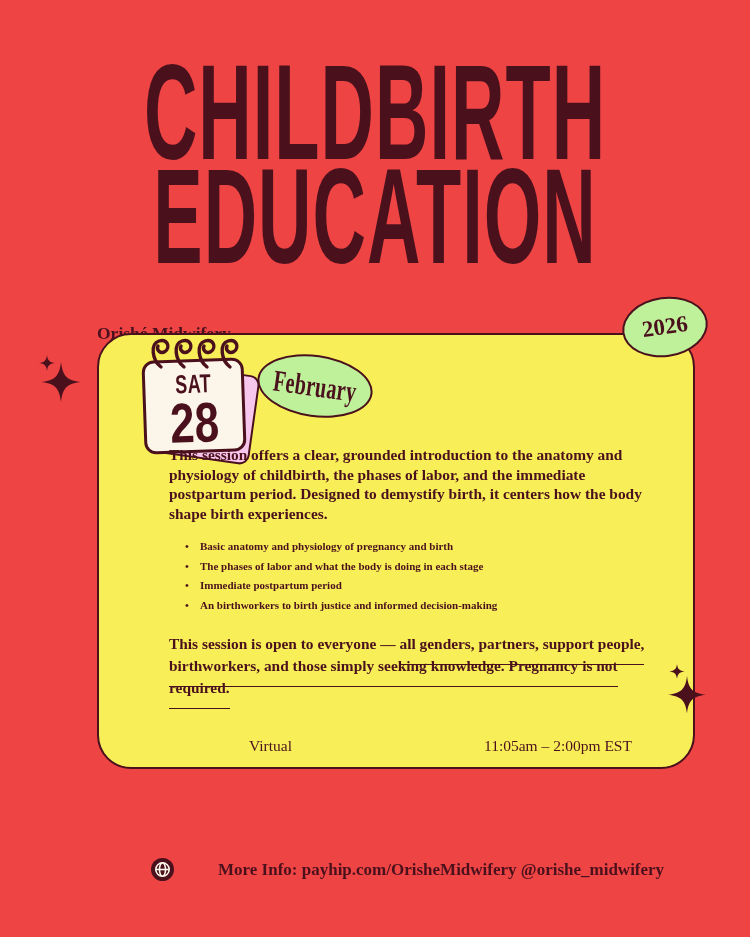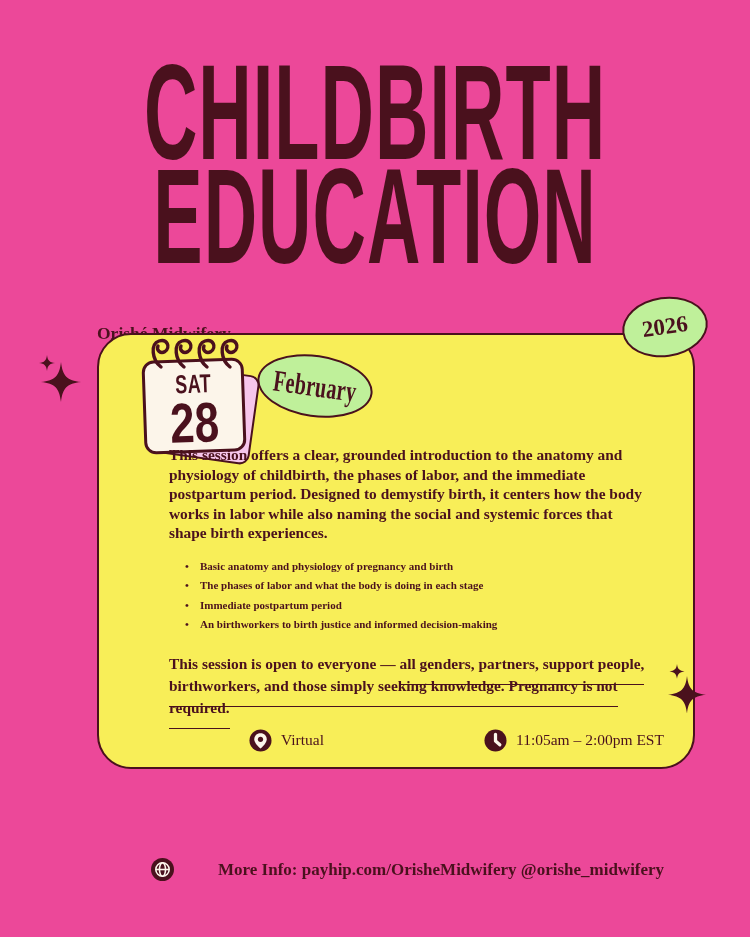--- a/index.html
+++ b/index.html
@@ -1,18 +1,18 @@
 <!DOCTYPE html>
 <html><head>
 <meta charset="utf-8">
 <style>
   html,body{margin:0;padding:0;background:#ddd2f1;}
   .canvas{
     position:relative; width:750px; height:937px; margin:0 auto;
-    background:#ec4899; overflow:hidden;
+    background:#ef4444; overflow:hidden;
     color:#4a111d;
     font-family:"Liberation Serif", serif;
   }
   
   .hero{position:absolute; top:46px; left:0; right:0;}
   .hero-line{height:104px; overflow:visible;}
   .hero-line span{
     display:block; text-align:center; white-space:nowrap;
     font-family:"Liberation Sans", sans-serif; font-weight:bold;
     font-size:74px; line-height:74px; letter-spacing:1px;
@@ -88,21 +88,21 @@
   .cover-list li::before{
     content:"•"; position:absolute; left:16px; top:0;
   }
   .open-para .u{
     border-bottom:1.6px solid #4a111d; padding-bottom:12px;
   }
   .open-para .body-line{line-height:22px;}
   
   .info-item{
     position:absolute; display:flex; align-items:center; gap:9px;
-    top:393px; height:24px;
+    top:393px; height:24px;flex-direction:column;
   }
   .info-item .label{font-size:15.5px; font-weight:normal;}
   .info-location{left:150px;}
   .info-time{left:385px;}
   
   .sparkle{position:absolute; z-index:5;}
   .sparkle-left{left:34px; top:350px;}
   .sparkle-right{left:659px; top:656px;}
   
   .footer-globe{position:absolute; left:151px; top:858px;}
@@ -151,21 +151,20 @@
 
     <div class="badge-month">
       <span>February</span>
     </div>
 
     <div class="card-text">
       <div class="intro">
         <div class="body-line">This session offers a clear, grounded introduction to the anatomy and</div>
         <div class="body-line">physiology of childbirth, the phases of labor, and the immediate</div>
         <div class="body-line">postpartum period. Designed to demystify birth, it centers how the body</div>
-        <div class="body-line">works in labor while also naming the social and systemic forces that</div>
         <div class="body-line">shape birth experiences.</div>
       </div>
 
       <ul class="cover-list">
         <li>Basic anatomy and physiology of pregnancy and birth</li>
         <li>The phases of labor and what the body is doing in each stage</li>
         <li>Immediate postpartum period</li>
         <li>An birthworkers to birth justice and informed decision-making</li>
       </ul>
 

